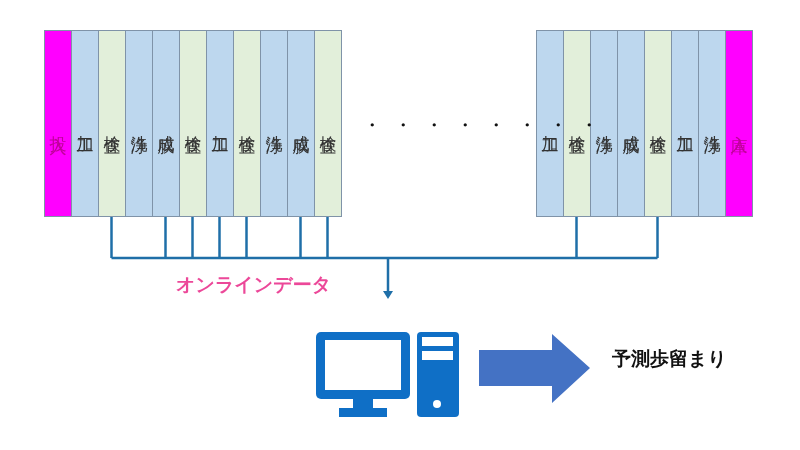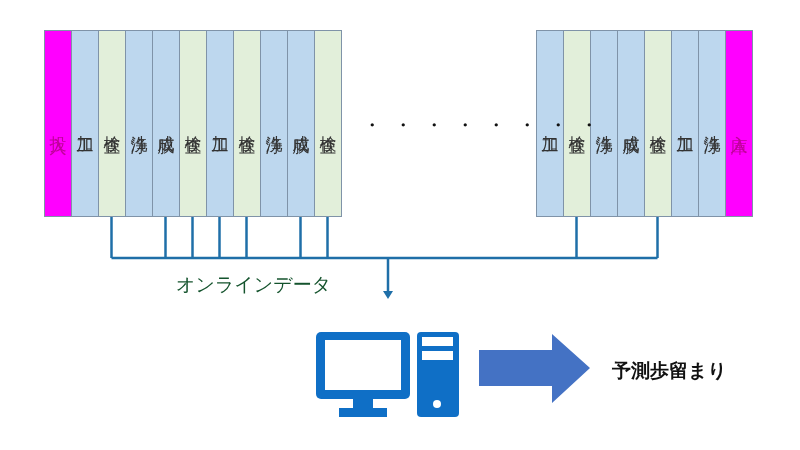--- a/index.html
+++ b/index.html
@@ -8,22 +8,22 @@
   .col { position:absolute; top:30px; height:187px; box-sizing:border-box;
          border:1px solid #7f93a8; display:flex; align-items:center; justify-content:center; }
   .col span { writing-mode:vertical-rl; text-orientation:upright; font-size:17px;
               color:#333; letter-spacing:2px; line-height:1; }
   .blue { background:#bdd7ee; }
   .green { background:#e2efda; }
   .pink { background:#ff00ff; }
   .pink span { color:#c0009a; }
   .dots { position:absolute; left:362px; top:112px; font-size:20px; color:#111;
           letter-spacing:11px; }
-  .label-online { position:absolute; left:176px; top:272px; font-size:19px; font-weight:normal; color:#14532d;text-align:right; }
-  .outputs { position:absolute; left:612px; top:356px; font-size:19px; font-weight:bold; color:#111; line-height:29px; }
+  .label-online { position:absolute; left:176px; top:272px; font-size:19px; font-weight:bold; color:#ec4899;text-align:right; }
+  .outputs { position:absolute; left:612px; top:344px; font-size:19px; font-weight:bold; color:#111; line-height:29px; }
   svg.wires { position:absolute; left:0; top:0; }
 </style>
 </head>
 <body>
 
 <div id="left-group">
     <div class="col pink" style="left: 44px; width: 28px;">
       <span>投入</span>
     </div>
     <div class="col blue" style="left: 71px; width: 28px;">

